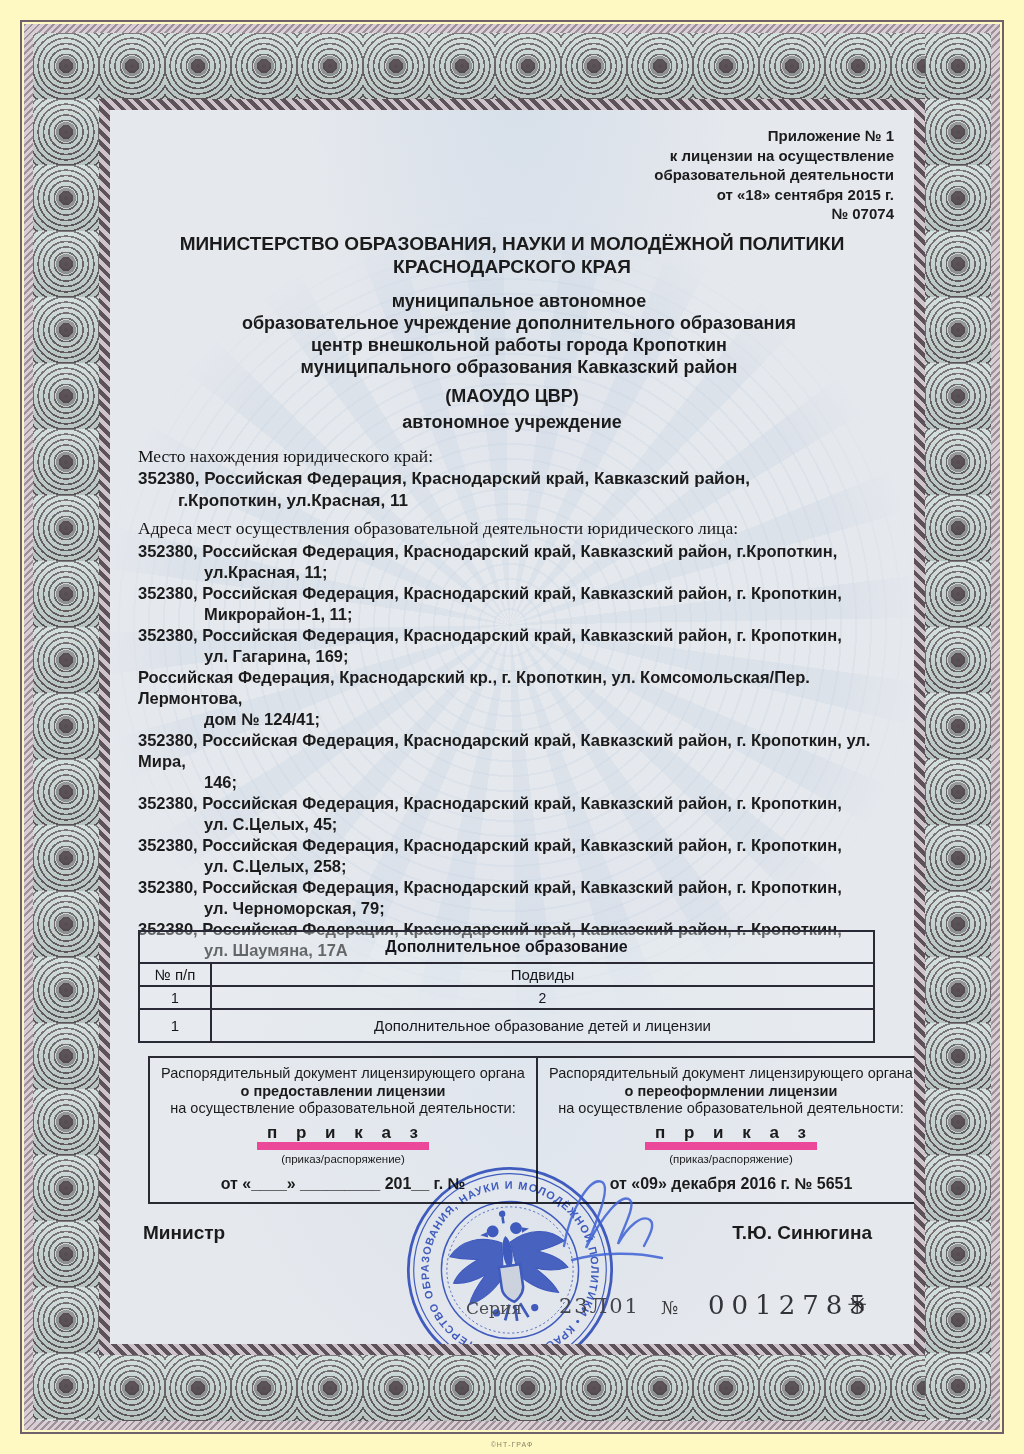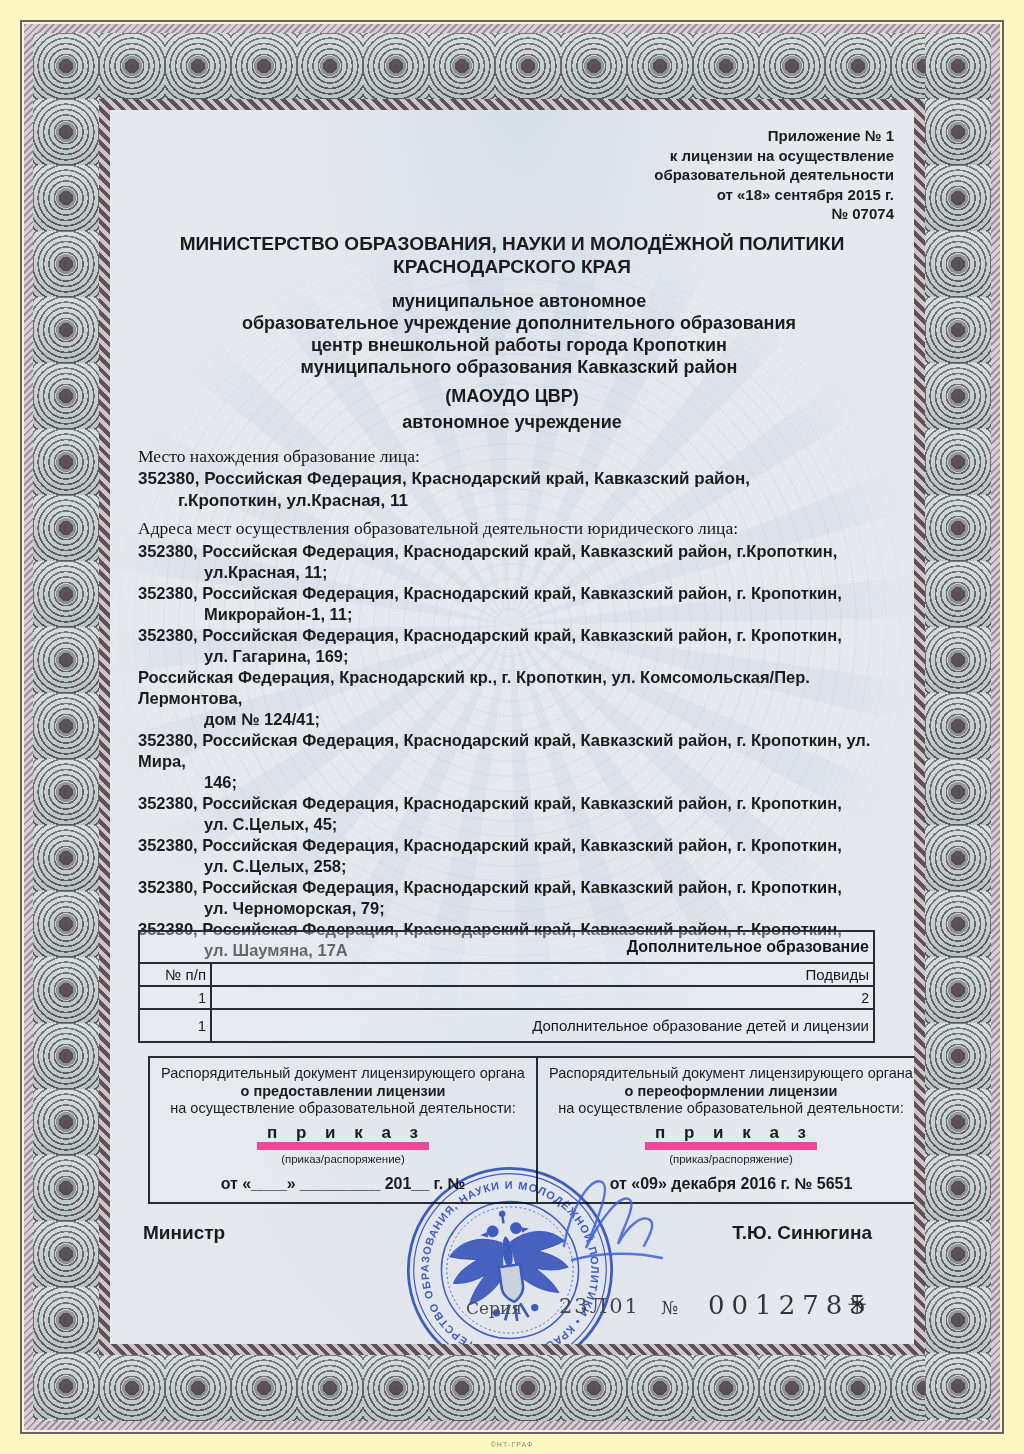--- a/index.html
+++ b/index.html
@@ -42,21 +42,21 @@
   .serif-label{font-family:"Liberation Serif",serif;font-size:17.5px;color:#141414;}
   .loc-label{top:336px;left:28px;}
   .loc-lines{top:358px;left:28px;font-weight:700;font-size:17px;line-height:21.5px;}
   .loc-lines .ind{margin-left:40px;}
   .addr-label{top:408px;left:28px;}
   .addr-list{top:431px;left:28px;right:24px;font-weight:700;font-size:16.5px;line-height:21px;}
   .addr-item .ind{margin-left:66px;}
   
   table.subtypes{position:absolute;top:820px;left:28px;width:737px;border-collapse:collapse;
      font-size:15px;color:#16161c;}
-  table.subtypes td{border:2px solid #2a2a36;text-align:right;padding:2px 4px;background:rgba(236,240,244,.35);}
+  table.subtypes td{border:2px solid #2a2a36;text-align:center;padding:2px 4px;background:rgba(236,240,244,.35);}
   td.cap{font-weight:700;font-size:16px;height:26px;}
   td.hnum{width:62px;}
   td.small-row{height:17px;font-size:14px;padding:0 4px;}
   td.data-row{height:27px;}
   
   .orders{position:absolute;top:946px;left:38px;display:flex;justify-content:space-between;}
   .obox{width:374px;border:2px solid #2a2a33;padding:7px 6px 9px 6px;text-align:center;
         font-size:14.5px;line-height:17.5px;background:rgba(236,240,244,.25);}
   .obox.first{border-right-width:1px;}
   .obox.second{border-left-width:1px;}
@@ -117,21 +117,21 @@
 
     <div class="txt org">
       <div>муниципальное автономное</div>
       <div>образовательное учреждение дополнительного образования</div>
       <div>центр внешкольной работы города Кропоткин</div>
       <div>муниципального образования Кавказский район</div>
     </div>
     <div class="txt abbr">(МАОУДО ЦВР)</div>
     <div class="txt orgtype">автономное учреждение</div>
 
-    <div class="txt serif-label loc-label">Место нахождения образование лица:</div>
+    <div class="txt serif-label loc-label">Место нахождения юридического край:</div>
     <div class="txt loc-lines">
       <div>352380, Российская Федерация, Краснодарский край, Кавказский район,</div>
       <div class="ind">г.Кропоткин, ул.Красная, 11</div>
     </div>
 
     <div class="txt serif-label addr-label">Адреса мест осуществления образовательной деятельности юридического лица:</div>
     <div class="txt addr-list">
       <div class="addr-item">
         <div>352380, Российская Федерация, Краснодарский край, Кавказский район, г.Кропоткин,</div>
         <div class="ind">ул.Красная, 11;</div>

